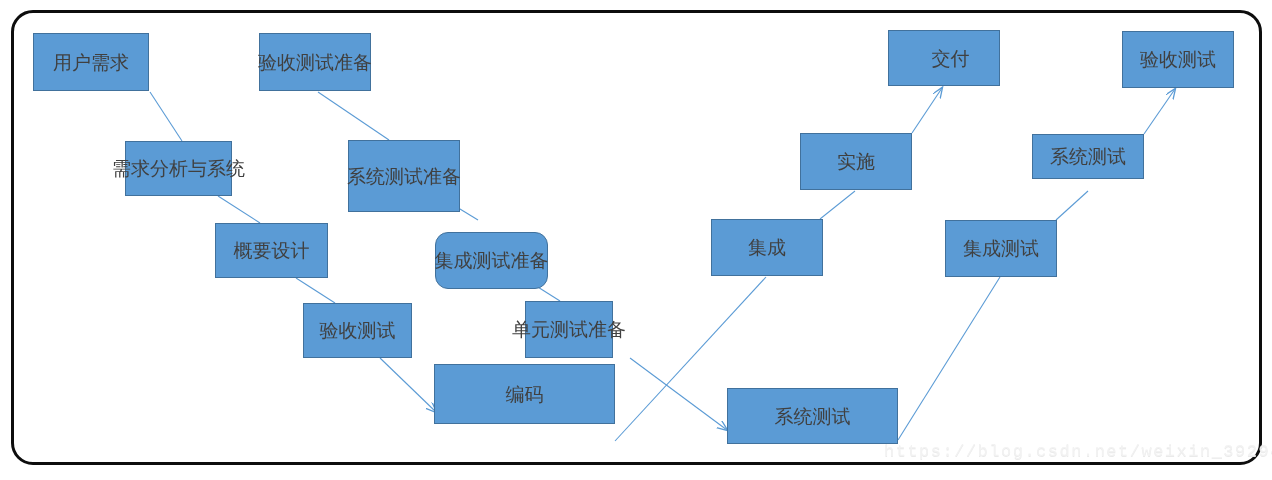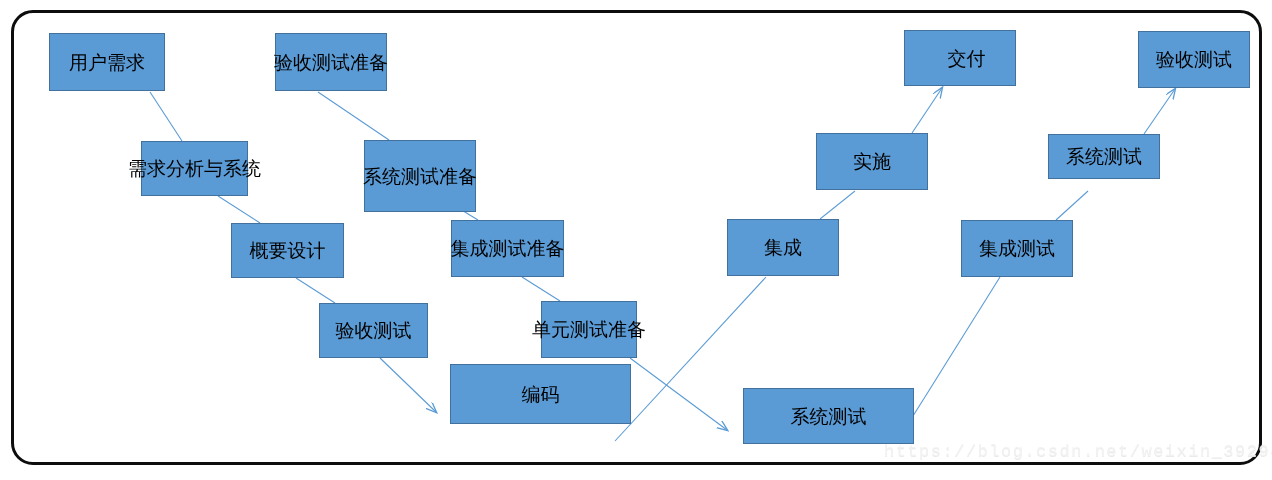--- a/index.html
+++ b/index.html
@@ -19,25 +19,24 @@
 
   
   #links{position:absolute;left:0;top:0;width:1272px;height:480px;}
 
   .node{
     position:absolute;
     background:#5b9bd5;
     border:1px solid #41719c;
     box-sizing:border-box;
     display:flex;align-items:center;justify-content:center;
-    color:#000000;
+    color:#404040;
     font-size:19px;
     line-height:1;
     white-space:nowrap;
-    margin-left:16px;
   }
   
   .node > .lbl{
     display:block;
     pointer-events:none;
   }
 
   #watermark{
     position:absolute;
     left:884px;top:442px;
@@ -102,33 +101,33 @@
       </div>
       <div class="node" style="left: 800px; top: 133px; width: 112px; height: 57px; background: rgb(91, 155, 213); border-color: rgb(65, 113, 156);">
         <span class="lbl">实施</span>
       </div>
       <div class="node" style="left: 1032px; top: 134px; width: 112px; height: 45px; background: rgb(91, 155, 213); border-color: rgb(65, 113, 156);">
         <span class="lbl">系统测试</span>
       </div>
       <div class="node" style="left: 215px; top: 223px; width: 113px; height: 55px; background: rgb(91, 155, 213); border-color: rgb(65, 113, 156);">
         <span class="lbl">概要设计</span>
       </div>
-      <div class="node" style="left: 435px; top: 220px; width: 113px; height: 57px; background: rgb(91, 155, 213); border-color: rgb(65, 113, 156);">
+      <div class="node" style="left: 435px; top: 232px; width: 113px; height: 57px; background: rgb(91, 155, 213); border-color: rgb(65, 113, 156); border-radius: 13px;">
         <span class="lbl">集成测试准备</span>
       </div>
       <div class="node" style="left: 711px; top: 219px; width: 112px; height: 57px; background: rgb(91, 155, 213); border-color: rgb(65, 113, 156);">
         <span class="lbl">集成</span>
       </div>
       <div class="node" style="left: 945px; top: 220px; width: 112px; height: 57px; background: rgb(91, 155, 213); border-color: rgb(65, 113, 156);">
         <span class="lbl">集成测试</span>
       </div>
       <div class="node" style="left: 303px; top: 303px; width: 109px; height: 55px; background: rgb(91, 155, 213); border-color: rgb(65, 113, 156);">
         <span class="lbl">验收测试</span>
       </div>
-      <div class="node" style="left: 525px; top: 301px; width: 96px; height: 57px; background: rgb(91, 155, 213); border-color: rgb(65, 113, 156);">
+      <div class="node" style="left: 525px; top: 301px; width: 88px; height: 57px; background: rgb(91, 155, 213); border-color: rgb(65, 113, 156);">
         <span class="lbl">单元测试准备</span>
       </div>
       <div class="node" style="left: 434px; top: 364px; width: 181px; height: 60px; background: rgb(91, 155, 213); border-color: rgb(65, 113, 156);">
         <span class="lbl">编码</span>
       </div>
       <div class="node" style="left: 727px; top: 388px; width: 171px; height: 56px; background: rgb(91, 155, 213); border-color: rgb(65, 113, 156);">
         <span class="lbl">系统测试</span>
       </div>
     </div>
 

